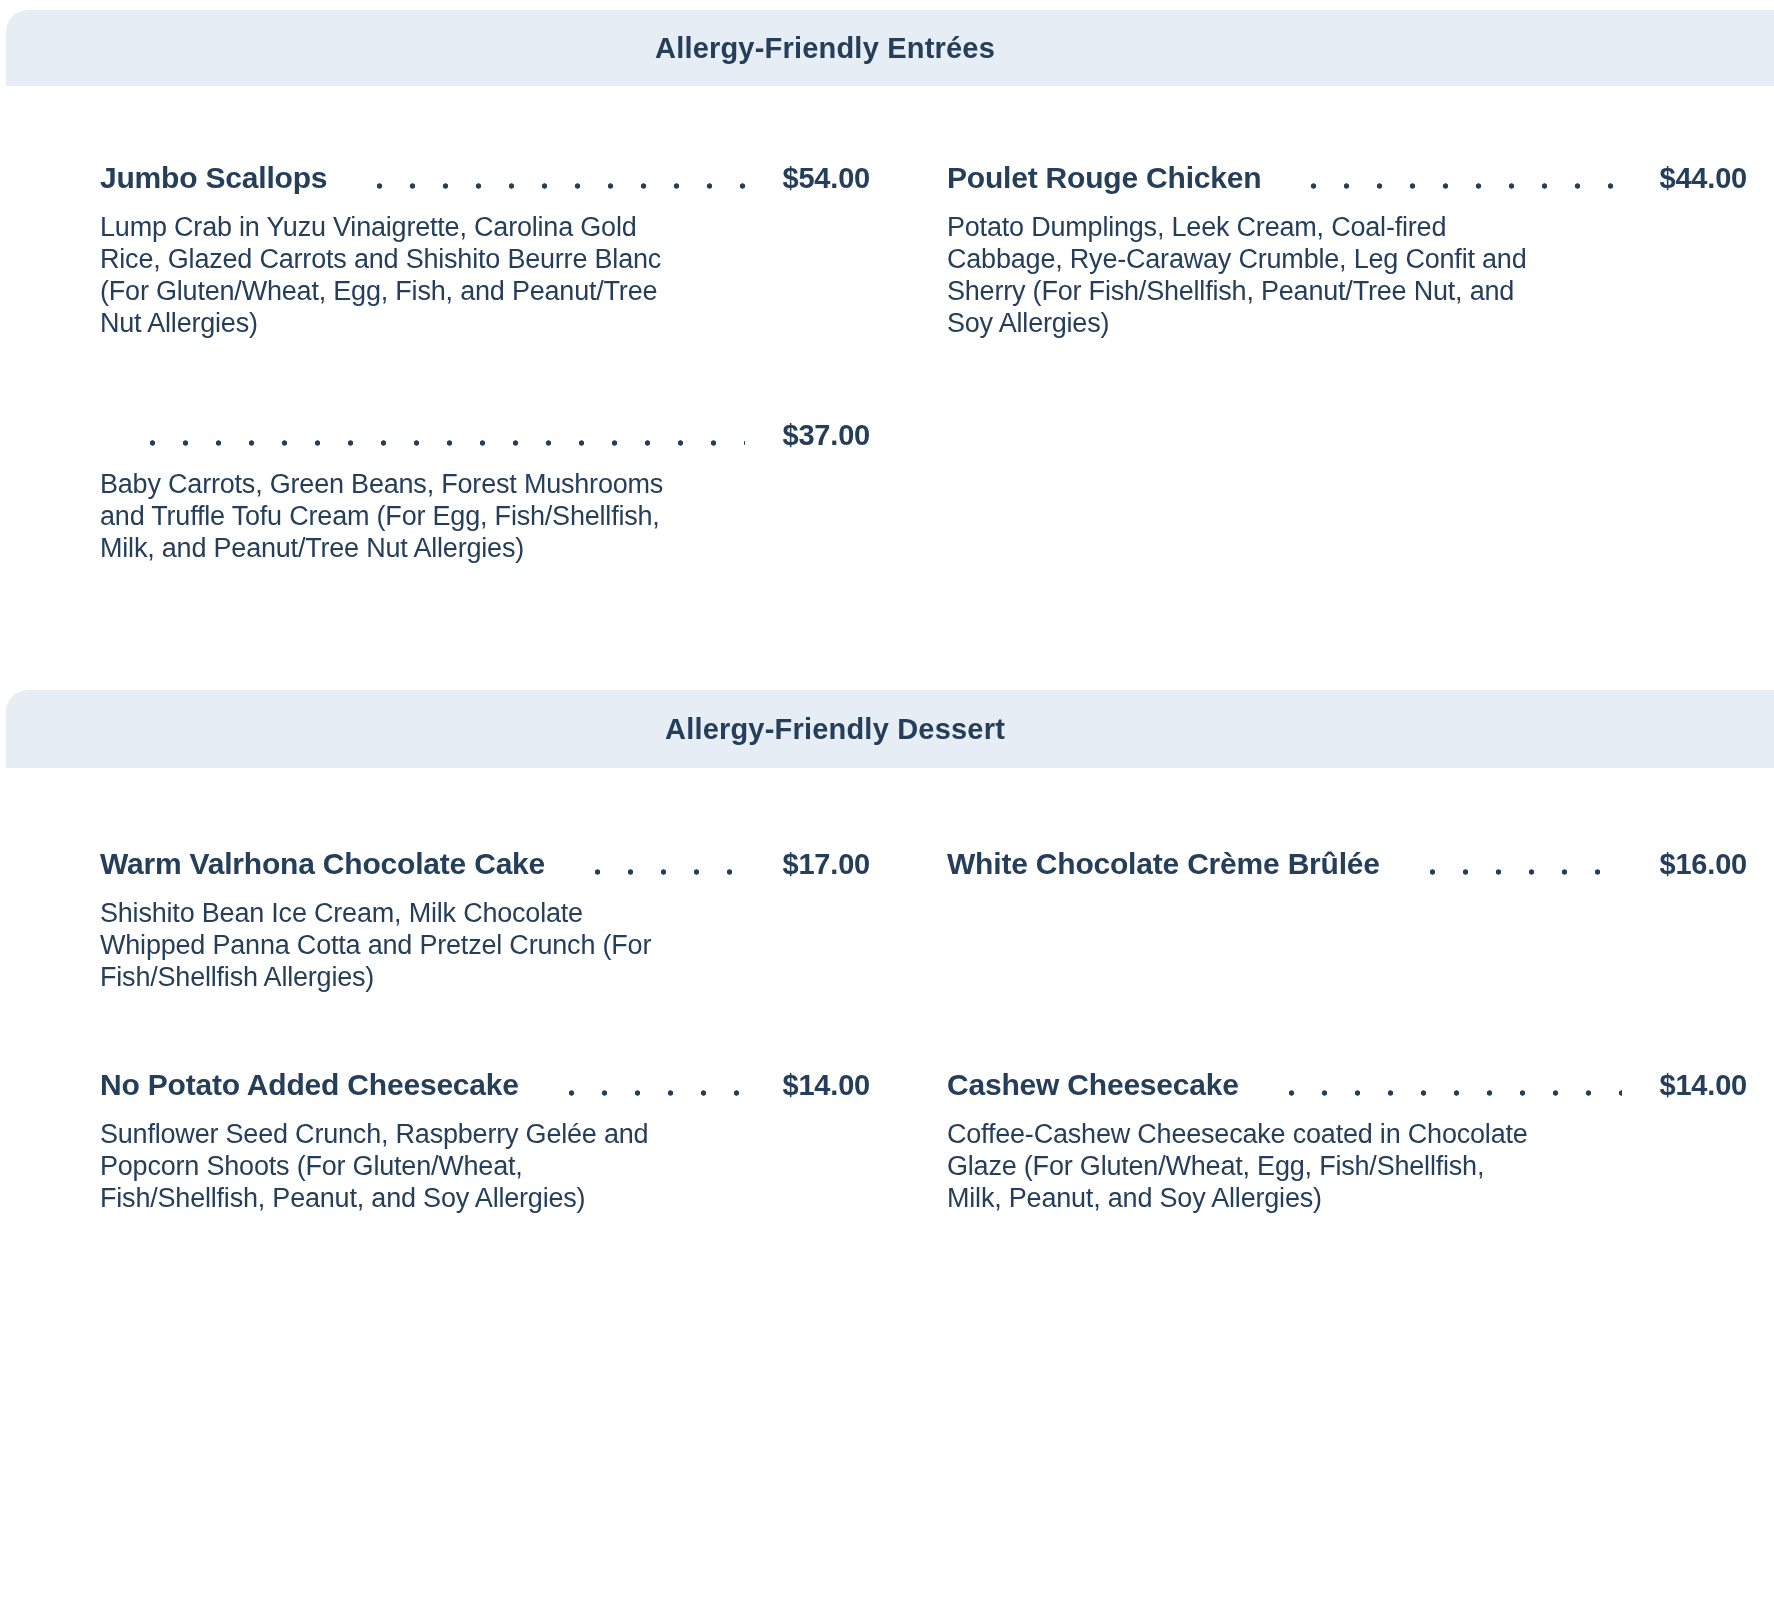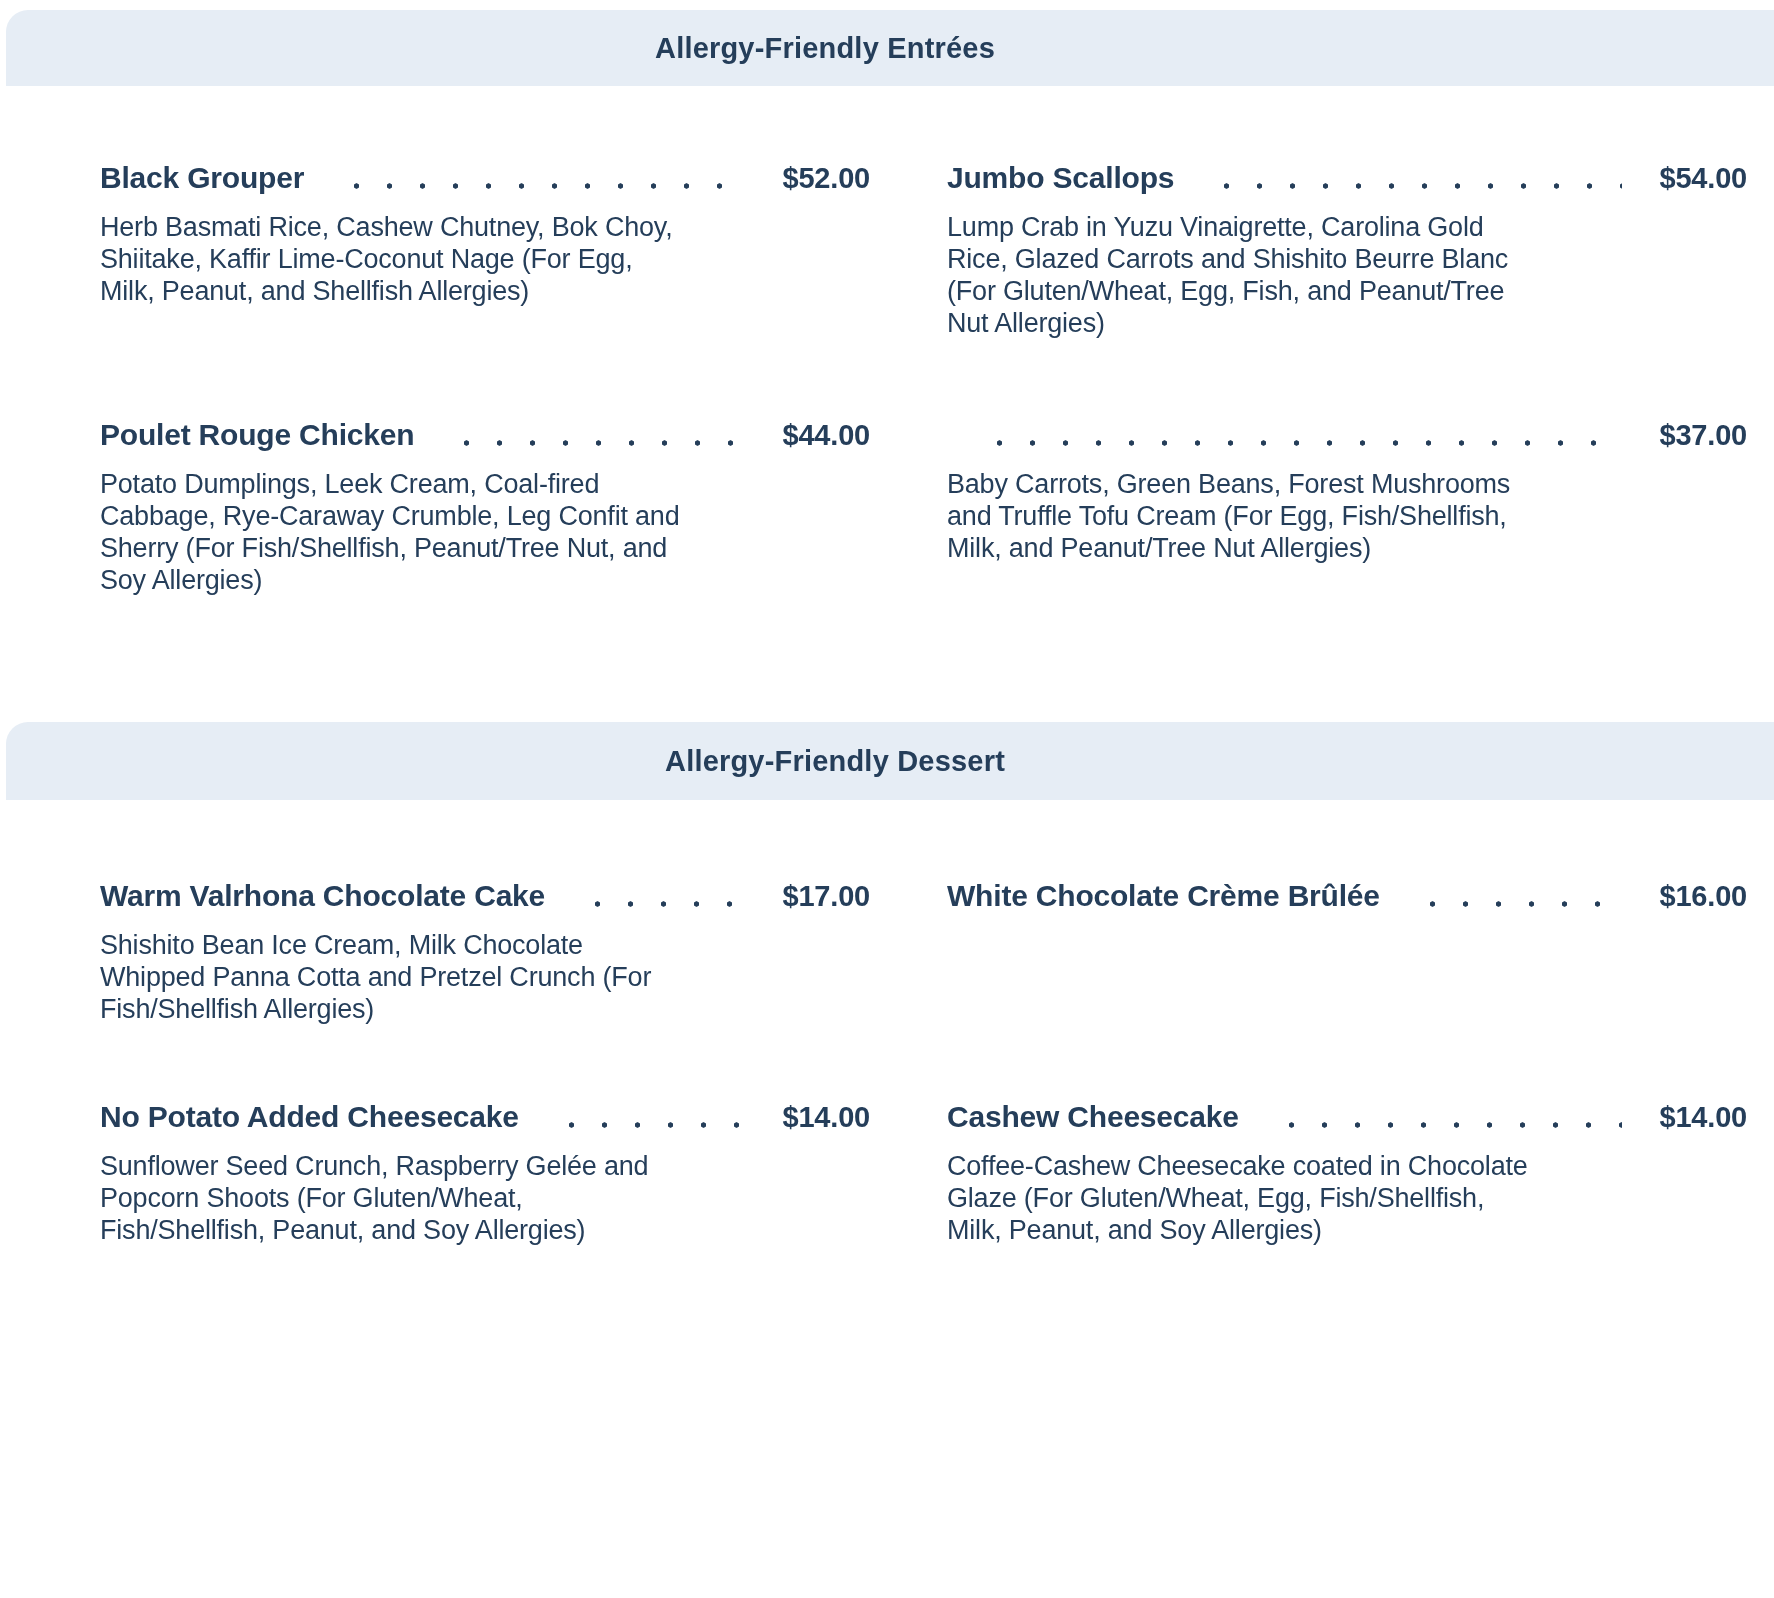--- a/index.html
+++ b/index.html
@@ -85,28 +85,20 @@
   }
 </style>
 </head>
 <body>
 
 <div class="section-band">
   <h2 class="section-title">Allergy-Friendly Entrées</h2>
 </div>
 
 <div class="menu-grid entrees">
-  <div class="menu-item">
-    <div class="item-head">
-      <span class="item-name">Black Grouper</span>
-      <span class="leader"></span>
-      <span class="item-price">$52.00</span>
-    </div>
-    <p class="item-desc">Herb Basmati Rice, Cashew Chutney, Bok Choy, Shiitake, Kaffir Lime-Coconut Nage (For Egg, Milk, Peanut, and Shellfish Allergies)</p>
-  </div>
 
 
   <div class="menu-item">
     <div class="item-head">
       <span class="item-name">Jumbo Scallops</span>
       <span class="leader"></span>
       <span class="item-price">$54.00</span>
     </div>
     <p class="item-desc">Lump Crab in Yuzu Vinaigrette, Carolina Gold Rice, Glazed Carrots and Shishito Beurre Blanc (For Gluten/Wheat, Egg, Fish, and Peanut/Tree Nut Allergies)</p>
   </div>

